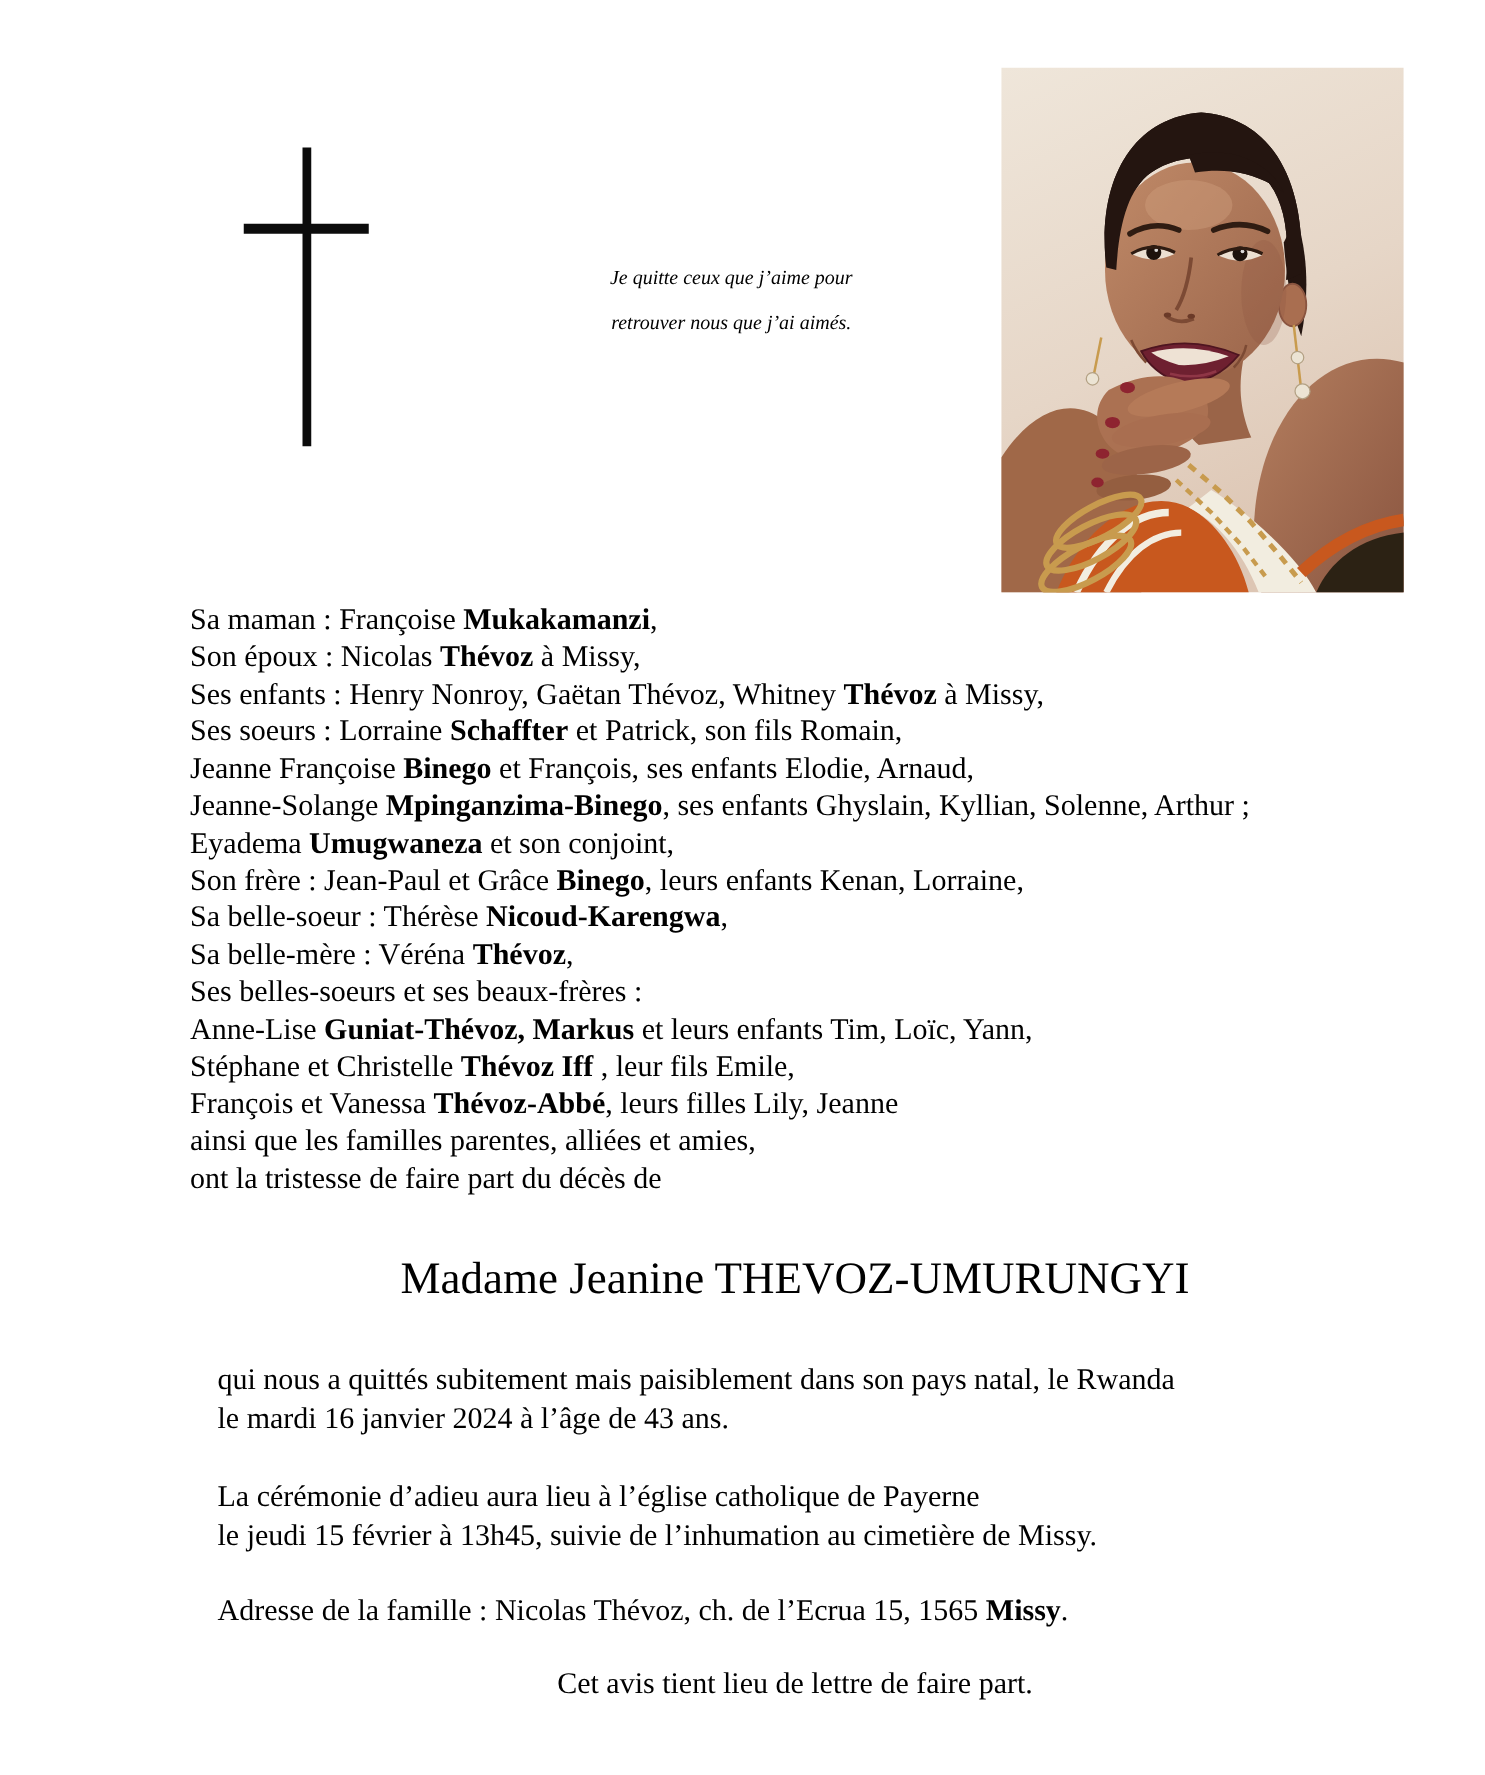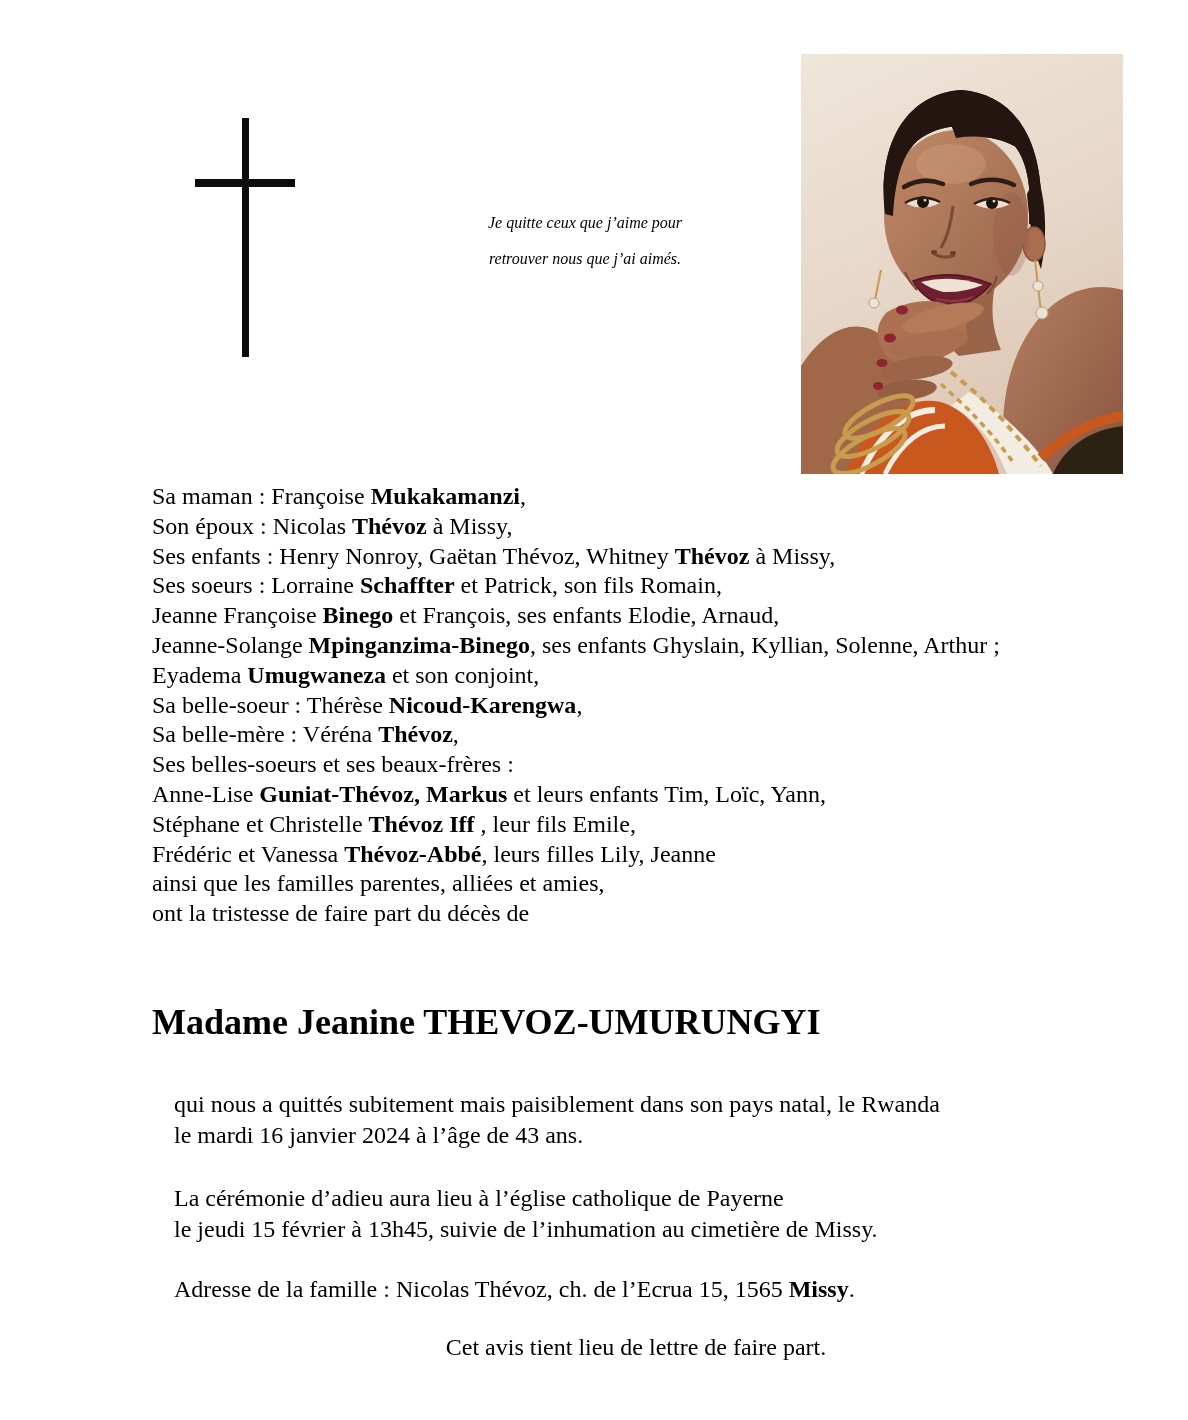--- a/index.html
+++ b/index.html
@@ -29,21 +29,21 @@
   
   .photo { position: absolute; left: 801px; top: 54px; width: 322px; height: 420px; }
   .photo svg { display:block; }
 
   
   .family-list { position: absolute; left: 152px; top: 482px; font-size: 24px; line-height: 29.8px; white-space: nowrap; }
   .family-line { height: 29.8px; }
 
   .deceased-title {
     position: absolute; left: 152px; top: 1000px; width: 968px;
-    text-align: left; font-weight: bold; font-size: 36px; line-height: 44px; white-space: nowrap;
+    text-align: center; font-weight: normal; font-size: 36px; line-height: 44px; white-space: nowrap;
   }
   .para { position: absolute; left: 152px; font-size: 24px; line-height: 30.5px; white-space: nowrap; margin-left: 22px; }
   .p1 { top: 1089px; }
   .p2 { top: 1183px; }
   .p3 { top: 1274px; }
   .closing {
     position: absolute; left: 152px; top: 1334px; width: 968px;
     font-size: 24px; text-align: center; white-space: nowrap;
   }
 </style>
@@ -176,26 +176,27 @@
   </div>
 
   <div class="family-list">
     <div class="family-line"><span>Sa maman : Françoise </span><span class="b">Mukakamanzi</span><span>,</span></div>
     <div class="family-line"><span>Son époux : Nicolas </span><span class="b">Thévoz</span><span> à Missy,</span></div>
     <div class="family-line"><span>Ses enfants : Henry Nonroy, Gaëtan Thévoz, Whitney </span><span class="b">Thévoz</span><span> à Missy,</span></div>
     <div class="family-line"><span>Ses soeurs : Lorraine </span><span class="b">Schaffter</span><span> et Patrick, son fils Romain,</span></div>
     <div class="family-line"><span>Jeanne Françoise </span><span class="b">Binego</span><span> et François, ses enfants Elodie, Arnaud,</span></div>
     <div class="family-line"><span>Jeanne-Solange </span><span class="b">Mpinganzima-Binego</span><span>, ses enfants Ghyslain, Kyllian, Solenne, Arthur ;</span></div>
     <div class="family-line"><span>Eyadema </span><span class="b">Umugwaneza</span><span> et son conjoint,</span></div>
+    <div class="family-line"><span>Son frère : Jean-Paul et Grâce </span><span class="b">Binego</span><span>, leurs enfants Kenan, Lorraine,</span></div>
     <div class="family-line"><span>Sa belle-soeur : Thérèse </span><span class="b">Nicoud-Karengwa</span><span>,</span></div>
     <div class="family-line"><span>Sa belle-mère : Véréna </span><span class="b">Thévoz</span><span>,</span></div>
     <div class="family-line"><span>Ses belles-soeurs et ses beaux-frères :</span></div>
     <div class="family-line"><span>Anne-Lise </span><span class="b">Guniat-Thévoz, Markus</span><span> et leurs enfants Tim, Loïc, Yann,</span></div>
     <div class="family-line"><span>Stéphane et Christelle </span><span class="b">Thévoz Iff</span><span> , leur fils Emile,</span></div>
-    <div class="family-line"><span>Frédéric et Vanessa </span><span class="b">Thévoz-Abbé</span><span>, leurs filles Lily, Jeanne</span></div>
+    <div class="family-line"><span>François et Vanessa </span><span class="b">Thévoz-Abbé</span><span>, leurs filles Lily, Jeanne</span></div>
     <div class="family-line"><span>ainsi que les familles parentes, alliées et amies,</span></div>
     <div class="family-line"><span>ont la tristesse de faire part du décès de</span></div>
   </div>
 
   <div class="deceased-title">Madame Jeanine THEVOZ-UMURUNGYI</div>
 
   <div class="para p1">
     <div><span>qui nous a quittés subitement mais paisiblement dans son pays natal, le Rwanda</span></div>
     <div><span>le mardi 16 janvier 2024 à l’âge de 43 ans.</span></div>
   </div>

